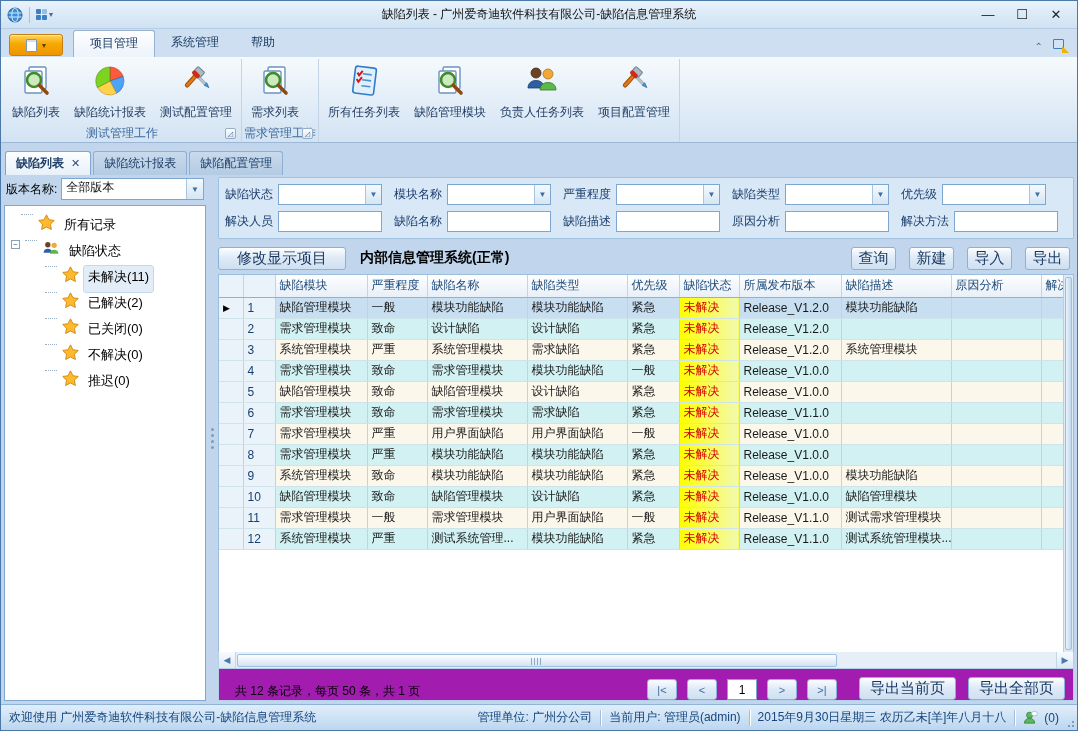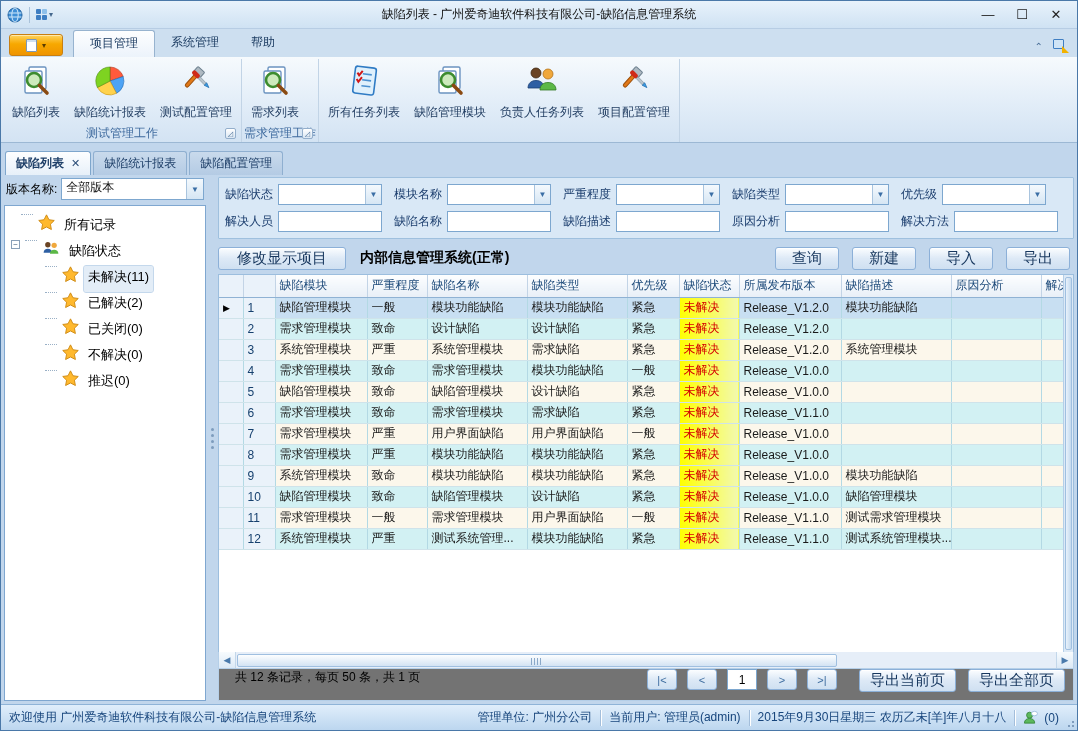--- a/index.html
+++ b/index.html
@@ -120,21 +120,21 @@
      color:#3a6ea5; font-size:8px; }
   .actionrow { height:26px; flex:none; margin-top:6px; display:flex; align-items:center; }
   .btn {
     height:23px; padding:0 14px; border:1px solid #8cb0d8; border-radius:3px;
     background:linear-gradient(#fbfdff,#dde9f6 50%,#cfe0f1);
     color:#17375e; font-family:inherit; font-size:15px; cursor:default;
     box-shadow:inset 0 1px 0 #fff;
   }
   .sys-label { font-weight:bold; font-size:14px; color:#000; margin-left:14px; }
   .actions-right { margin-left:auto; display:flex; gap:13px; padding-right:4px; }
-  .actions-right .btn { width:64px; padding:0; }
+  .actions-right .btn { width:45px; padding:0; }
   
   .gridwrap { flex:1; margin-top:3px; background:#fff; border:1px solid #9cbede; border-bottom:none;
      position:relative; overflow:hidden; }
   .gridscroll { position:absolute; left:0; top:0; right:10px; bottom:0; overflow:hidden; }
   table.grid { border-collapse:collapse; table-layout:fixed; width:836px; }
   table.grid th, table.grid td {
      height:21px; padding:0 4px; font-weight:normal; text-align:left;
      white-space:nowrap; overflow:hidden; }
   table.grid th {
      background:linear-gradient(#fdfeff,#e8eff7); color:#1d4a7a;
@@ -155,22 +155,22 @@
   .hscroll { height:17px; flex:none; background:#e6eef8; border:1px solid #b5cfe8; border-top:none;
      display:flex; align-items:center; }
   .harrow { width:17px; height:100%; display:flex; align-items:center; justify-content:center;
      color:#4a7aac; font-size:9px; background:linear-gradient(#f7fbfe,#dce9f6); border-right:1px solid #c3d7ea; }
   .harrow.right { border-right:none; border-left:1px solid #c3d7ea; margin-left:auto; }
   .hthumb { width:600px; height:13px; margin:0 1px; border:1px solid #9fbfe0; border-radius:2px;
      background:linear-gradient(#fdfeff,#d3e3f3); position:relative; }
   .hthumb::after { content:""; position:absolute; left:50%; top:3px; width:11px; height:7px; margin-left:-6px;
      background:repeating-linear-gradient(90deg,#8aa8c8 0 1px,transparent 1px 3px); }
   
-  .gridfooter { height:32px; flex:none; background:#737373; border:1px solid #b5cfe8; border-top:none;
-     display:flex; align-items:flex-start; padding:0 8px; }
+  .gridfooter { height:32px; flex:none; background:#a21caf; border:1px solid #b5cfe8; border-top:none;
+     display:flex; align-items:flex-end; padding:0 8px; }
   .recinfo { margin-left:8px; color:#000; }
   .pager { margin-left:auto; display:flex; align-items:center; gap:10px; }
   .pbtn { width:30px; height:21px; border:1px solid #8cb0d8; border-radius:3px; color:#3f6ea0;
      background:linear-gradient(#fbfdff,#dde9f6 50%,#cfe0f1); font-size:11px; font-family:inherit; }
   .pinput { width:30px; height:21px; border:1px solid #7da7cf; text-align:center; font-family:inherit; font-size:12px; }
   .exports { display:flex; gap:12px; margin-left:22px; }
   .exports .btn { padding:0 10px; }
   
   .statusbar { height:26px; flex:none; background:linear-gradient(#e0eefb,#bcd6ef);
      border-top:1px solid #8fb4d8; display:flex; align-items:center; color:#17457c; position:relative; padding:0 8px; }

